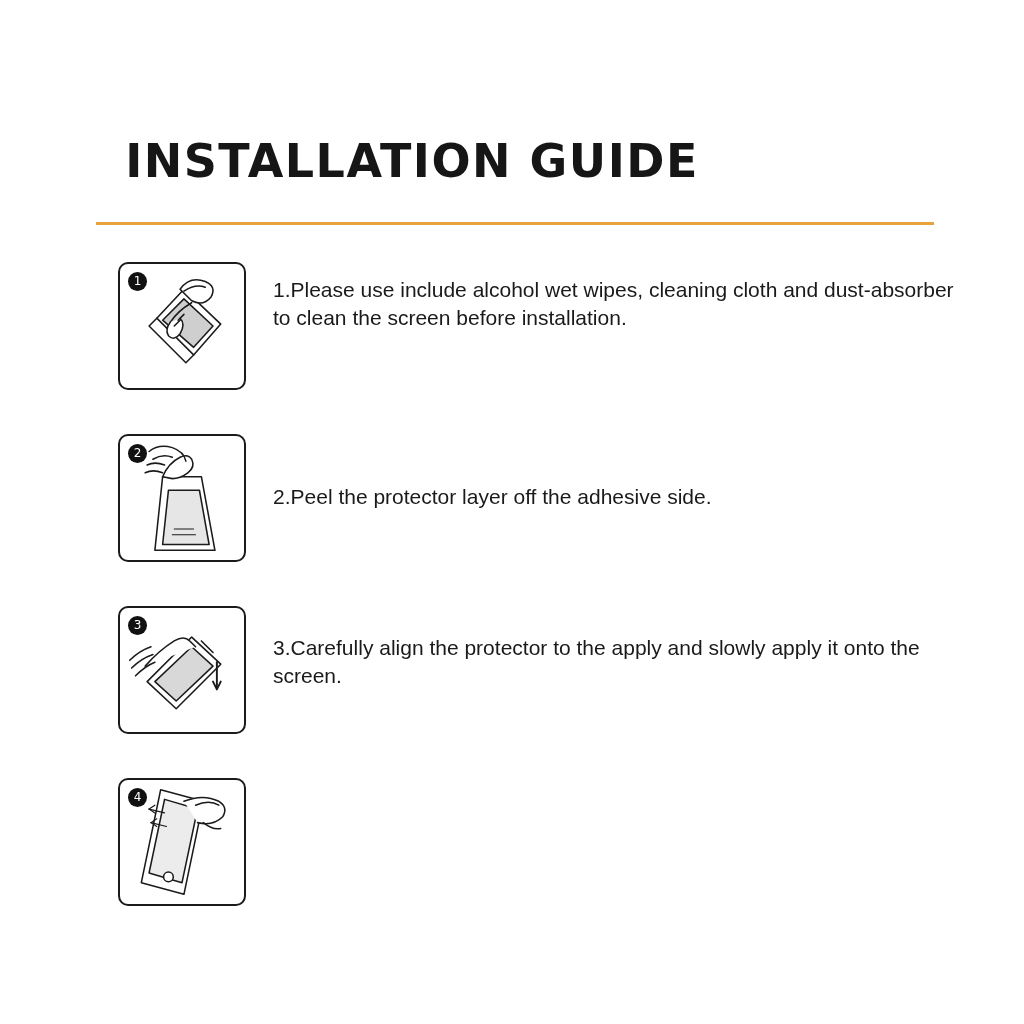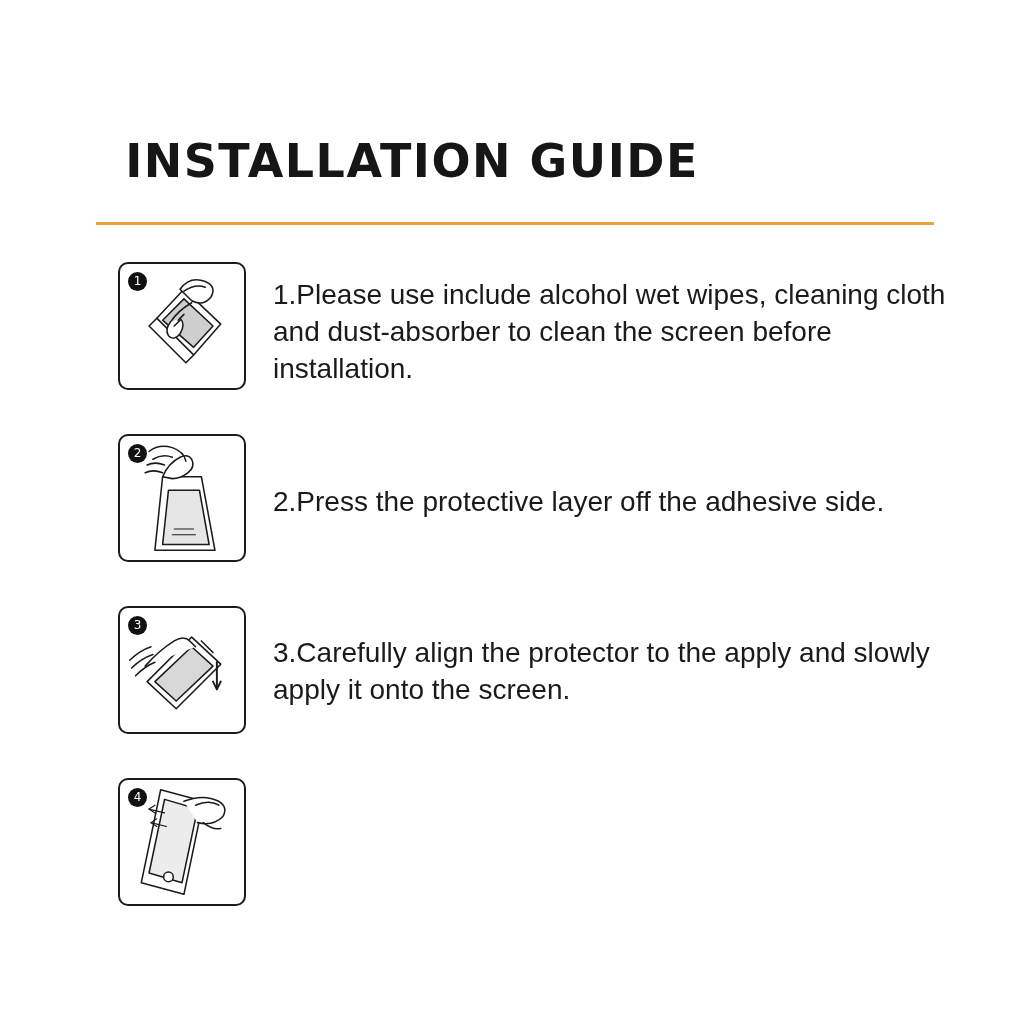--- a/index.html
+++ b/index.html
@@ -78,21 +78,21 @@
     font-family: "DejaVu Sans", sans-serif;
     z-index: 5;
   }
   .art {
     position: absolute;
     inset: 0;
   }
   .text {
     margin-left: 27px;
     margin-right: 60px;
-    font-size: 28px;
+    font-size: 21px;
     line-height: 1.33;
     color: #1a1a1a;
     font-family: "Liberation Sans", sans-serif;
     padding-top: 14px;
   }
   .text .num {
     display: inline;
   }
   .step-2 .text { padding-top: 49px; }
   .step-3 .text { padding-top: 28px; }
@@ -141,21 +141,21 @@
             <path d="M30 16 Q40 8 54 12 Q66 16 68 26"></path>
             <path d="M34 24 Q44 18 54 22"></path>
             <path d="M28 30 Q36 26 46 30"></path>
             <path d="M26 38 Q34 34 44 38"></path>
             <path d="M56 96 L76 96" stroke-width="1.1"></path>
             <path d="M54 102 L78 102" stroke-width="1.1"></path>
           </g>
         </svg>
       </div>
       <div class="text">
-        <span class="num">2.</span><span>Press the protective layer off the adhesive side.</span>
+        <span class="num">2.</span><span>Peel the protector layer off the adhesive side.</span>
       </div>
     </div>
 
     <div class="step step-3">
       <div class="thumb">
         <div class="badge">3</div>
         <svg class="art" viewBox="0 0 128 128">
           <g fill="none" stroke="#1b1b1b" stroke-width="1.6" stroke-linejoin="round" stroke-linecap="round">
             <path d="M28 76 L74 30 L104 58 L58 104 Z" fill="#ffffff"></path>
             <path d="M36 76 L74 40 L96 60 L58 96 Z" fill="#d8d8d8"></path>

